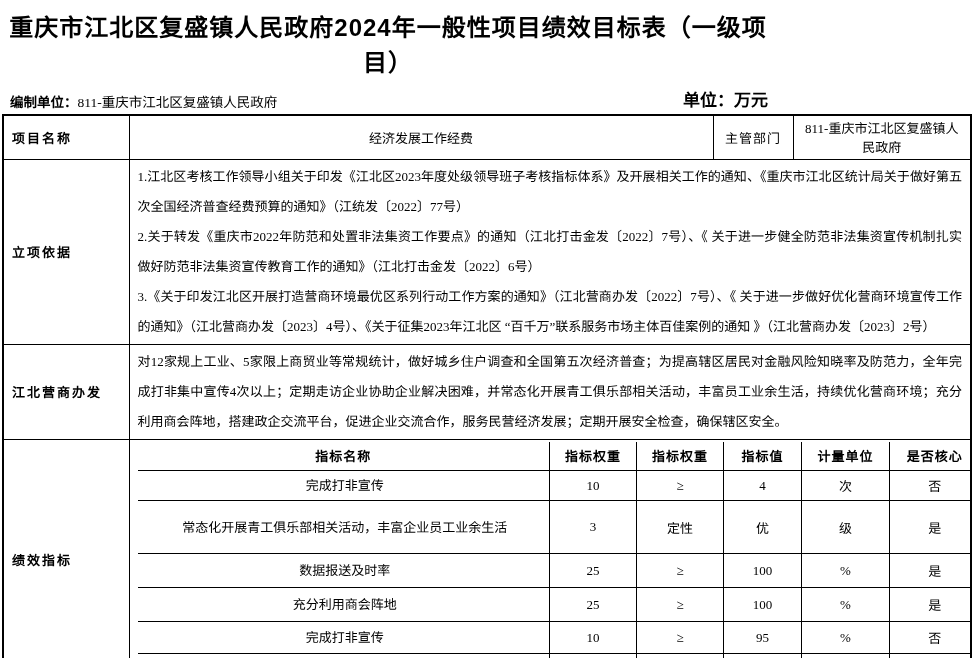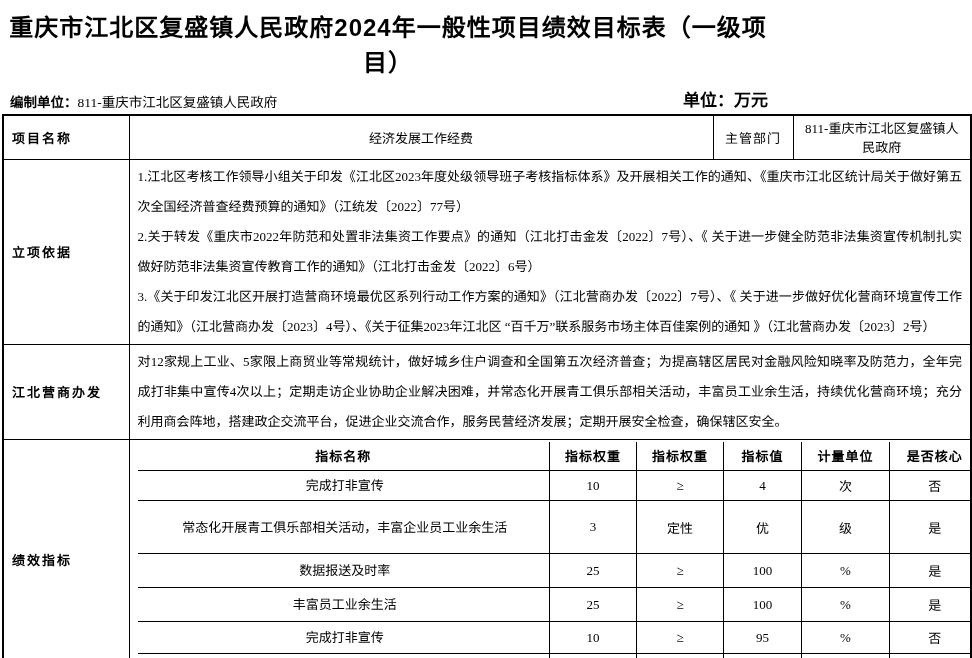--- a/index.html
+++ b/index.html
@@ -186,21 +186,21 @@
               </tr>
               <tr class="sr3">
                 <td class="iname">数据报送及时率</td>
                 <td>25</td>
                 <td>≥</td>
                 <td>100</td>
                 <td>%</td>
                 <td>是</td>
               </tr>
               <tr class="sr4">
-                <td class="iname">丰富员工业余生活</td>
+                <td class="iname">充分利用商会阵地</td>
                 <td>25</td>
                 <td>≥</td>
                 <td>100</td>
                 <td>%</td>
                 <td>是</td>
               </tr>
               <tr class="sr5">
                 <td class="iname">完成打非宣传</td>
                 <td>10</td>
                 <td>≥</td>

